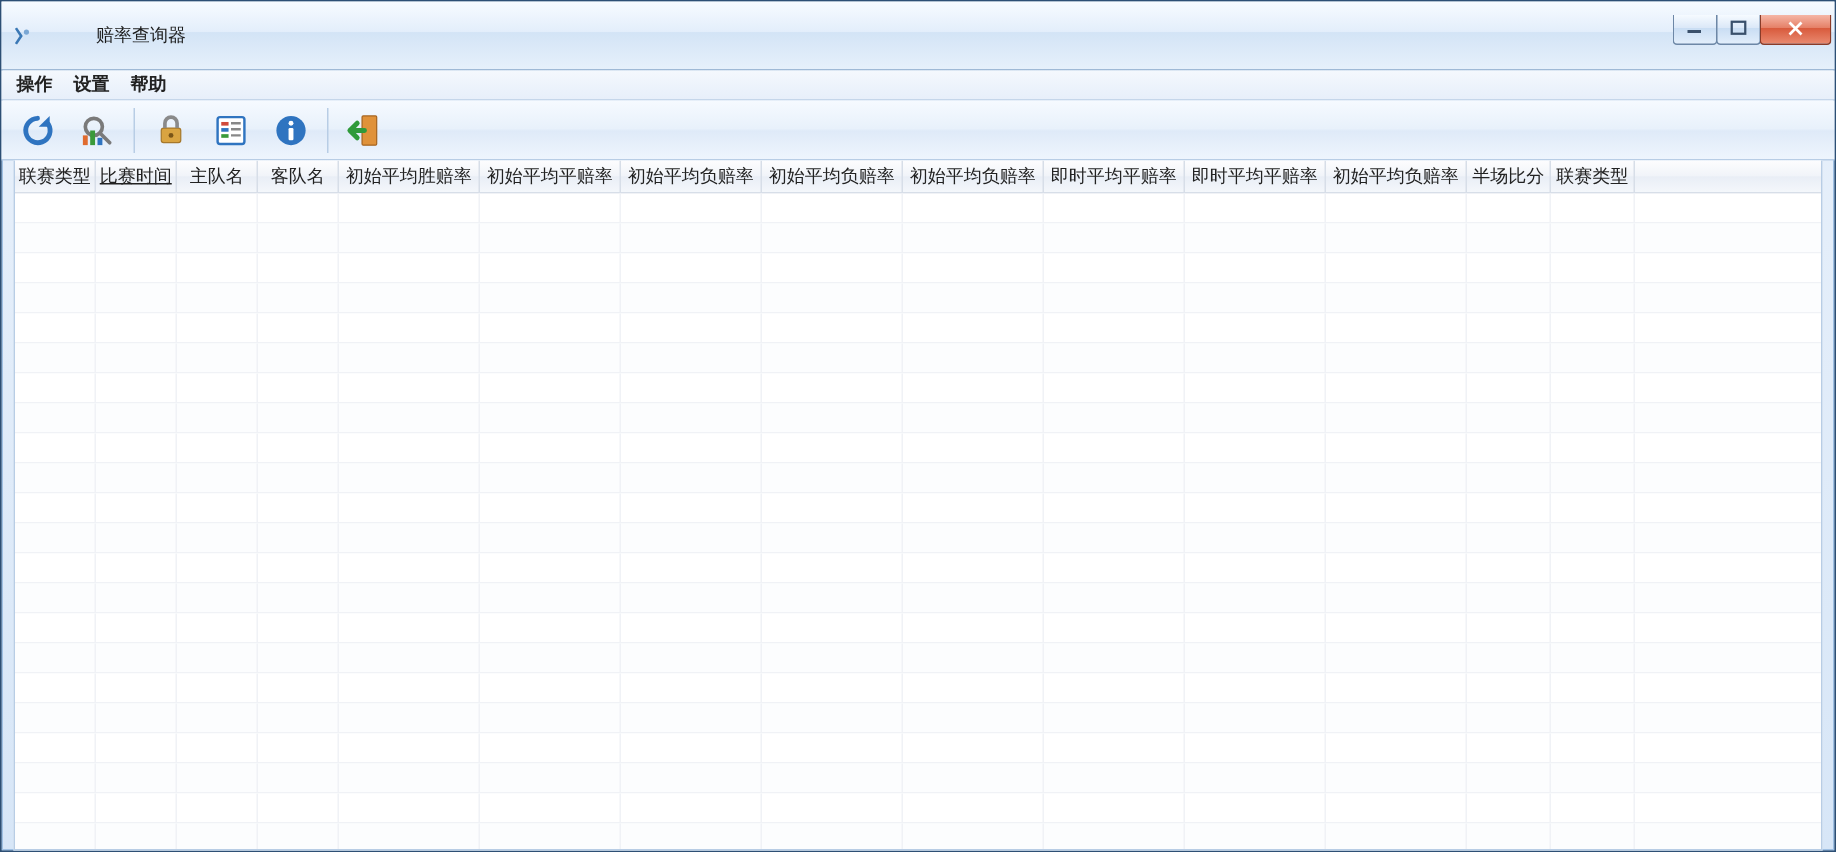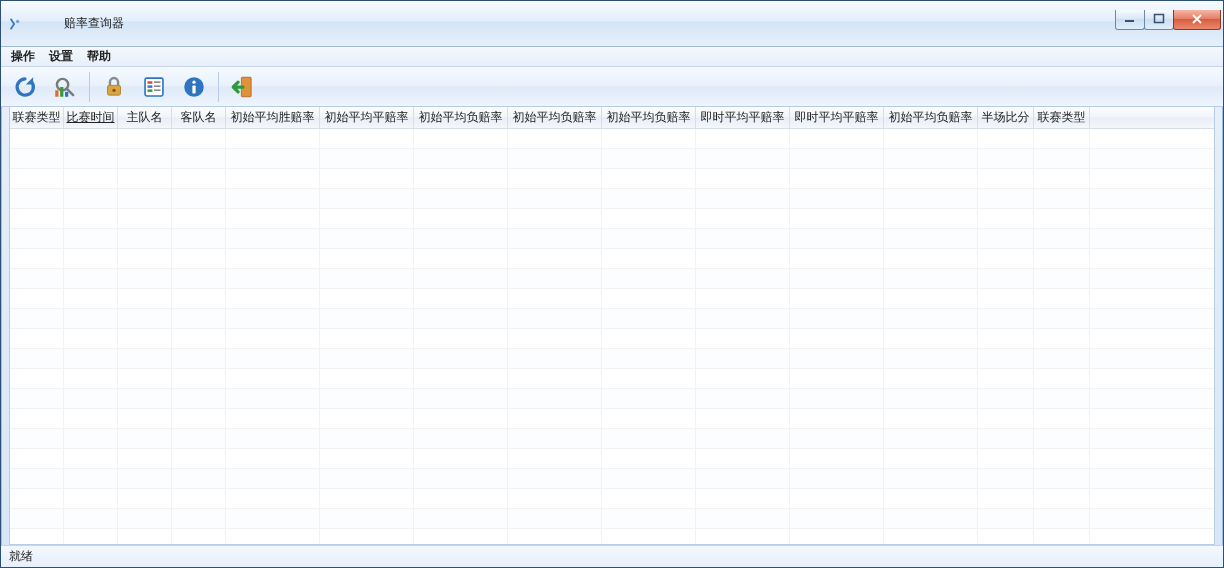--- a/index.html
+++ b/index.html
@@ -527,17 +527,14 @@
           <div class="cell" style="width: 94px;"></div>
           <div class="cell" style="width: 94px;"></div>
           <div class="cell" style="width: 94px;"></div>
           <div class="cell" style="width: 94px;"></div>
           <div class="cell" style="width: 56px;"></div>
           <div class="cell" style="width: 56px;"></div>
         </div>
       </div>
   </div>
 
-  <div class="statusbar">
-    <span>就绪</span>
-  </div>
 
 </div>
 
 </body></html>

